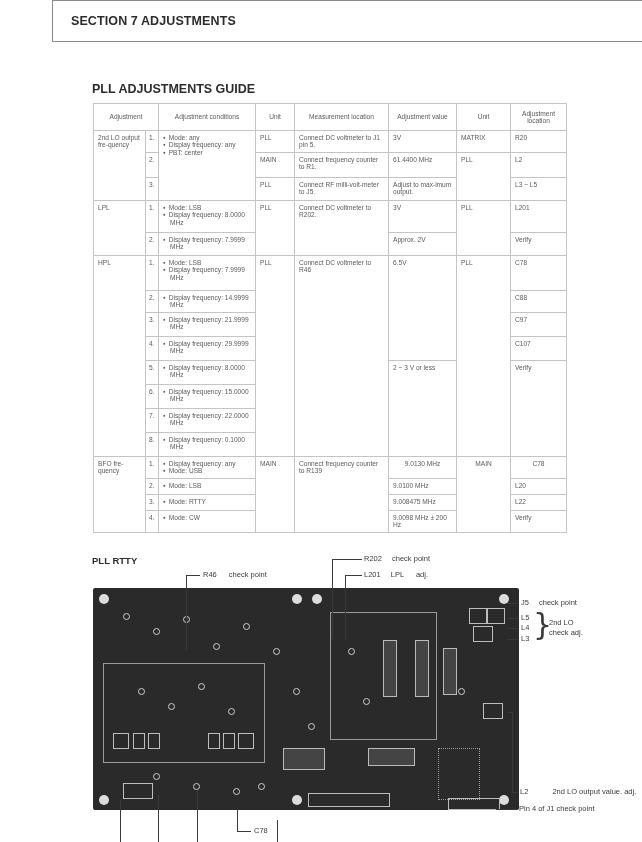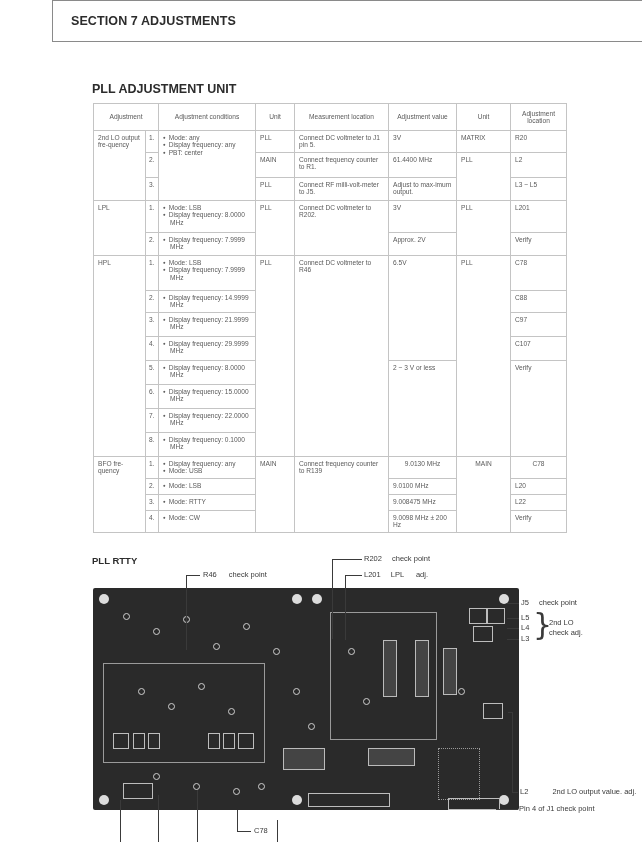--- a/index.html
+++ b/index.html
@@ -50,21 +50,21 @@
   .line-v { position:absolute; width:1px; background:#3a3a3a; }
   .brace { position:absolute; font-size:30px; color:#3a3a3a; line-height:30px; font-family:"DejaVu Sans", sans-serif; }
 </style>
 </head>
 <body>
 
 <div class="section-box">
   <div class="section-title">SECTION 7  ADJUSTMENTS</div>
 </div>
 
-<div class="guide-title">PLL ADJUSTMENT UNIT</div>
+<div class="guide-title">PLL ADJUSTMENTS GUIDE</div>
 
 <table class="guide">
   <colgroup>
     <col style="width:52px">
       <col style="width:13px">
       <col style="width:97px">
       <col style="width:39px">
     <col style="width:94px">
       <col style="width:68px">
       <col style="width:54px">

